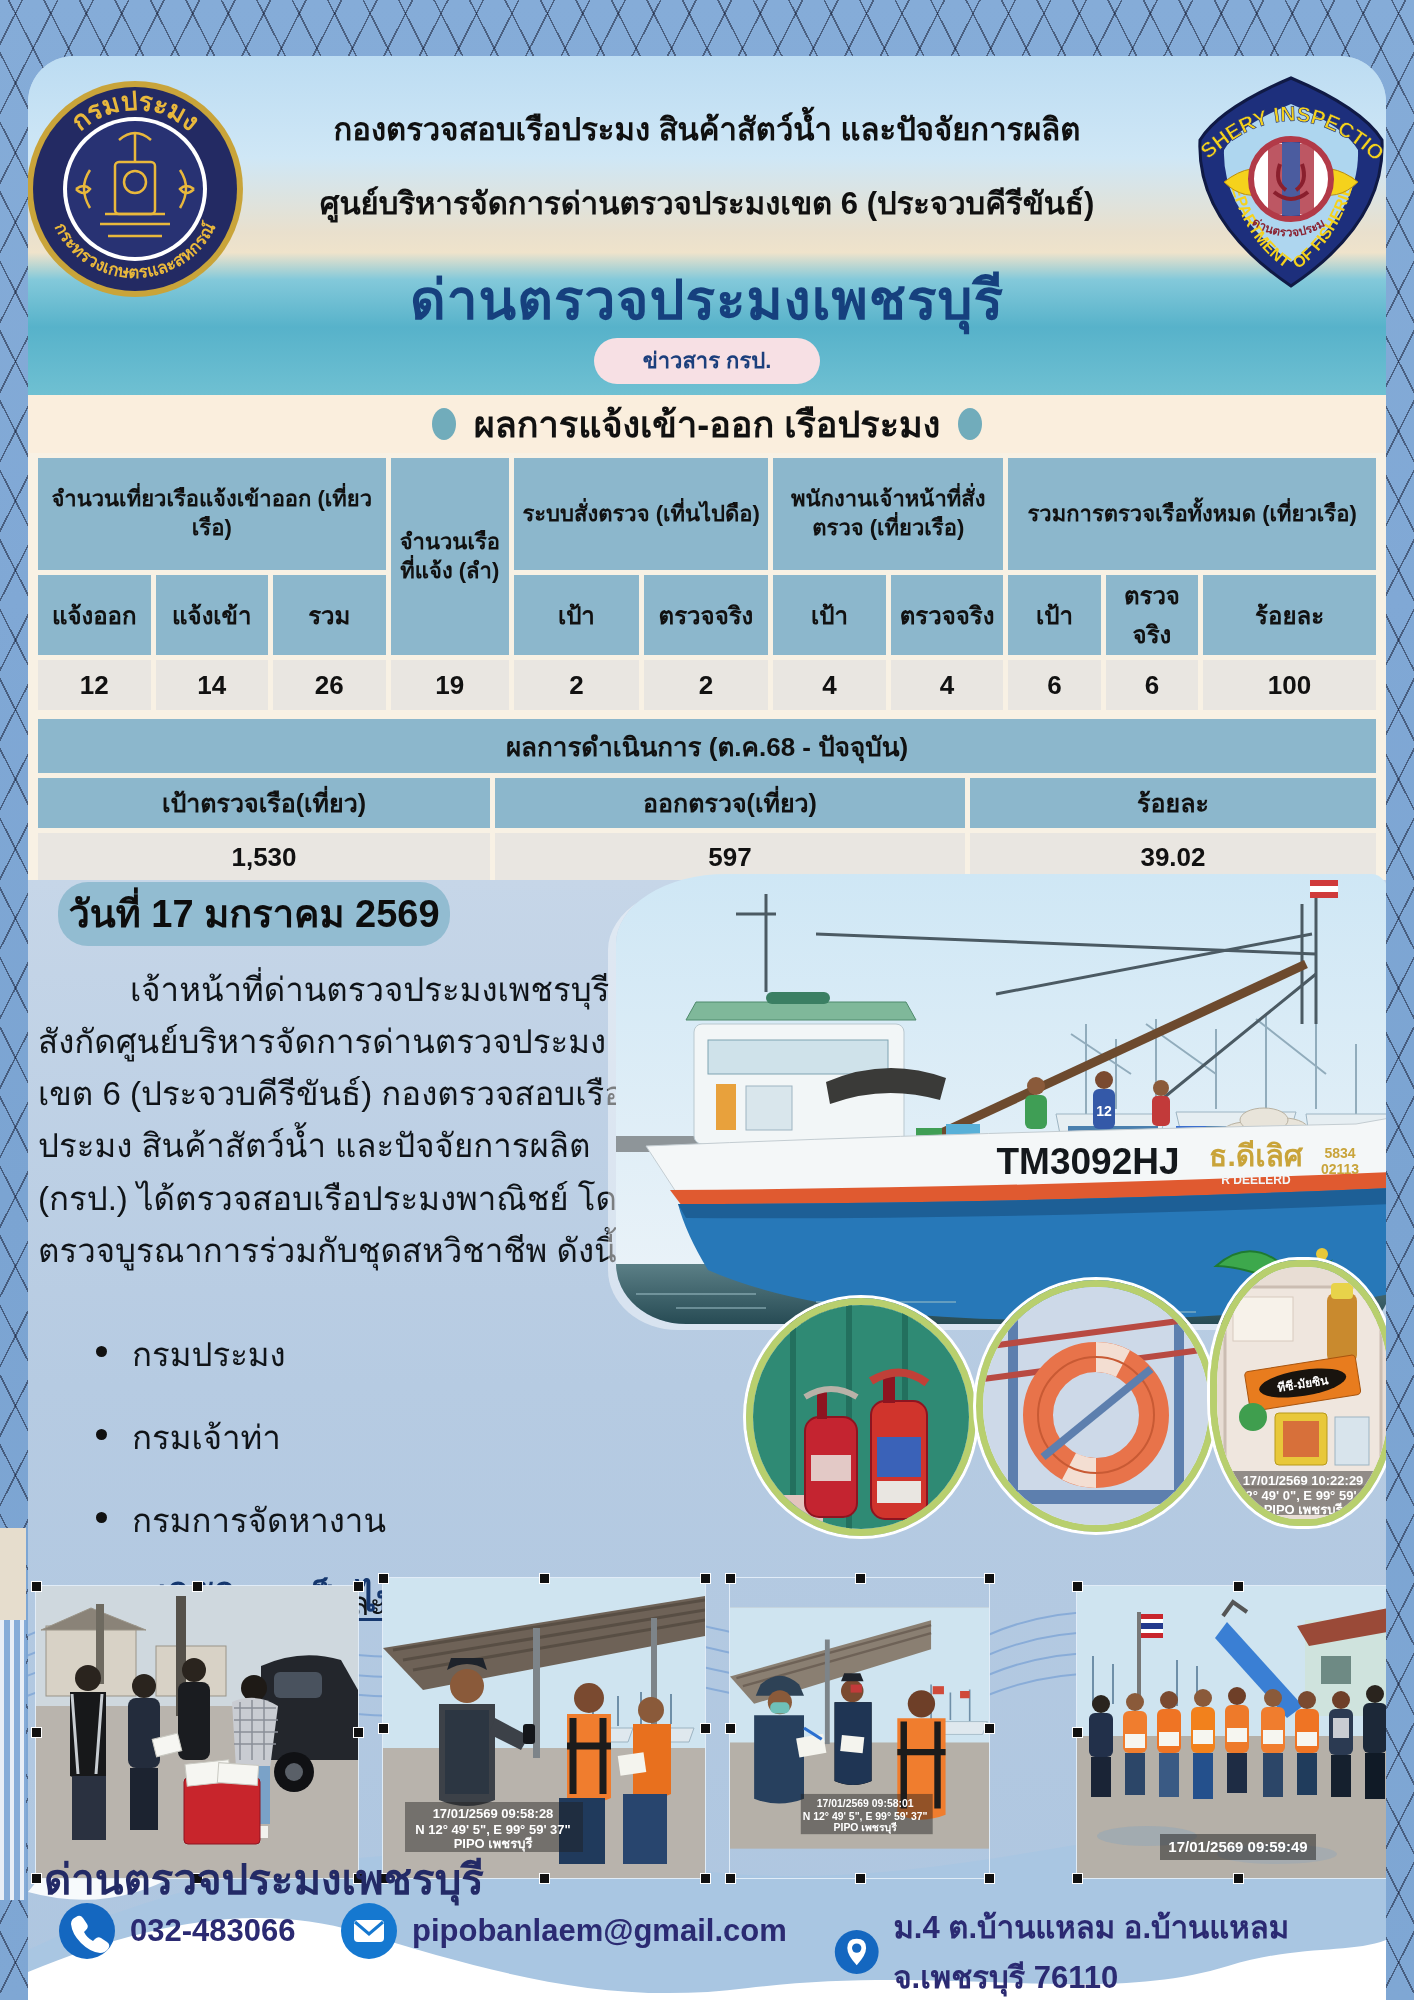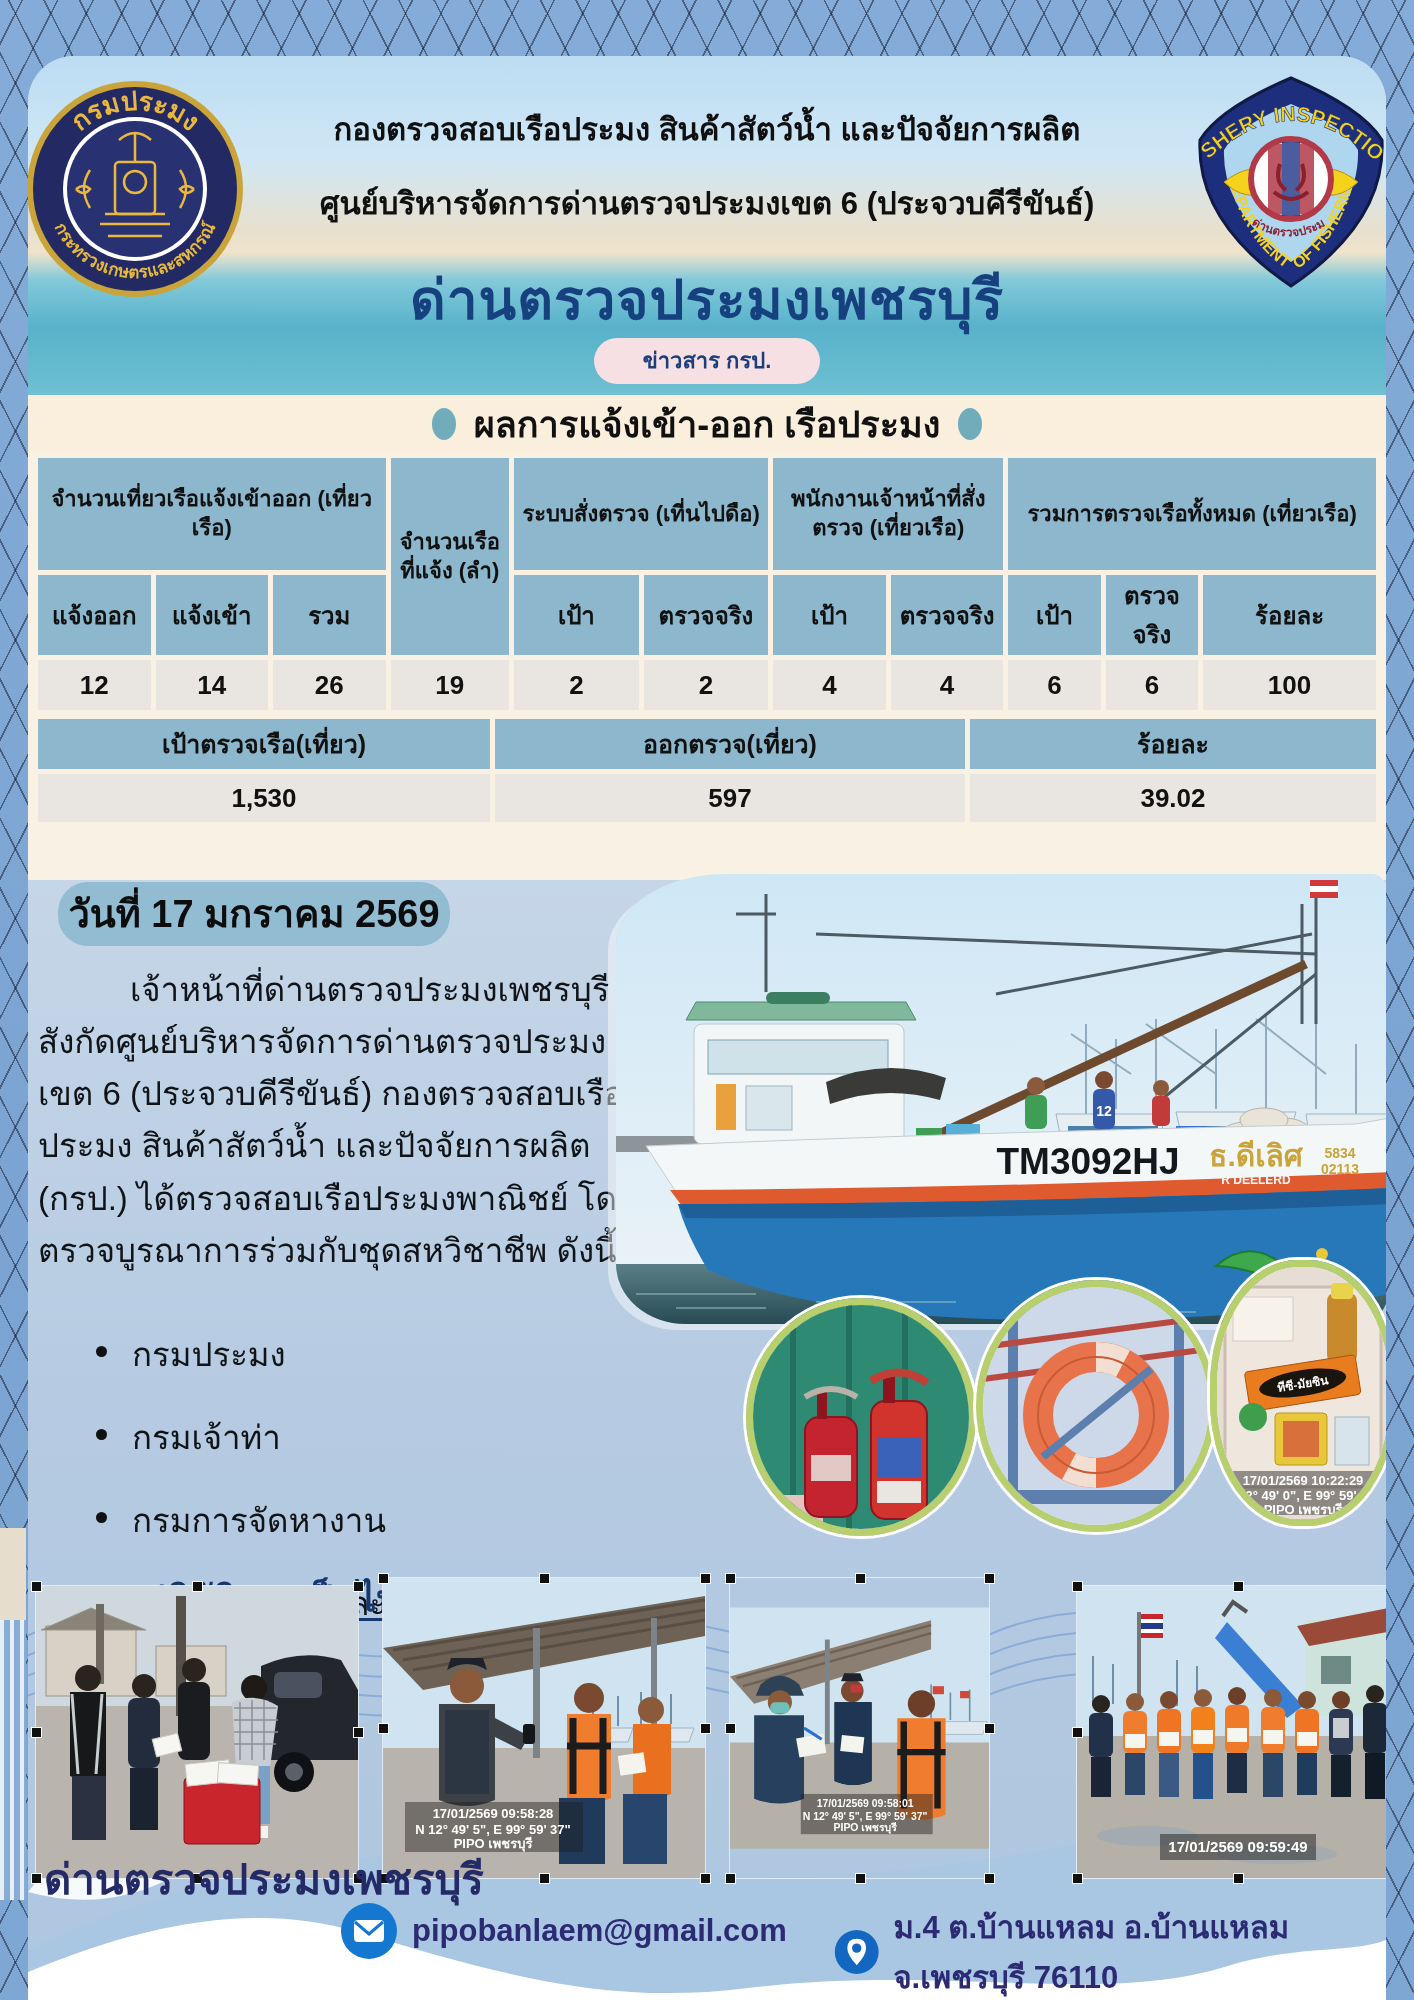--- a/index.html
+++ b/index.html
@@ -220,20 +220,23 @@
     </tbody>
       </table>
 
     <table class="t2">
       <colgroup>
           <col style="width:452px">
           <col style="width:470px">
           <col style="width:406px">
         </colgroup>
       <tbody>
+          <tr>
+            <th class="cap" colspan="3">ผลการดำเนินการ (ต.ค.68 - ปัจจุบัน)</th>
+          </tr>
       <tr>
         <th class="h">เป้าตรวจเรือ(เที่ยว)</th>
         <th class="h">ออกตรวจ(เที่ยว)</th>
         <th class="h">ร้อยละ</th>
       </tr>
       <tr>
         <td class="v">1,530</td>
         <td class="v">597</td>
         <td class="v">39.02</td>
       </tr>
@@ -672,20 +675,27 @@
       </svg>
     <div class="hnd" style="left: calc(0% - 5px); top: calc(0% - 5px);"></div>
         <div class="hnd" style="left: calc(50% - 5px); top: calc(0% - 5px);"></div>
         <div class="hnd" style="left: calc(0% - 5px); top: calc(50% - 5px);"></div>
         <div class="hnd" style="left: calc(0% - 5px); top: calc(100% - 5px);"></div>
         <div class="hnd" style="left: calc(50% - 5px); top: calc(100% - 5px);"></div>
       </div>
 
     <div class="ftitle">ด่านตรวจประมงเพชรบุรี</div>
 
+    <div class="fitem fi1">
+      <svg width="58" height="58" viewBox="0 0 58 58">
+        <circle cx="29" cy="29" r="28" fill="#1467c0"></circle>
+        <path d="M18,15 q4,-3 7,1 l4,6 q2,3 -1,6 l-2,2 q3,6 9,9 l2,-2 q3,-3 6,-1 l6,4 q4,3 1,7 q-3,4 -8,4 q-10,-1 -19,-10 q-9,-9 -10,-19 q0,-5 5,-7 Z" fill="#fff"></path>
+      </svg>
+      <span class="txt">032-483066</span>
+    </div>
 
     <div class="fitem fi2">
       <svg width="58" height="58" viewBox="0 0 58 58">
         <circle cx="29" cy="29" r="28" fill="#1578d0"></circle>
         <rect x="14" y="18" width="30" height="22" rx="4" fill="#fff"></rect>
         <path d="M15,20 L29,32 L43,20" stroke="#1578d0" stroke-width="3" fill="none"></path>
       </svg>
       <span class="txt">pipobanlaem@gmail.com</span>
     </div>
 

